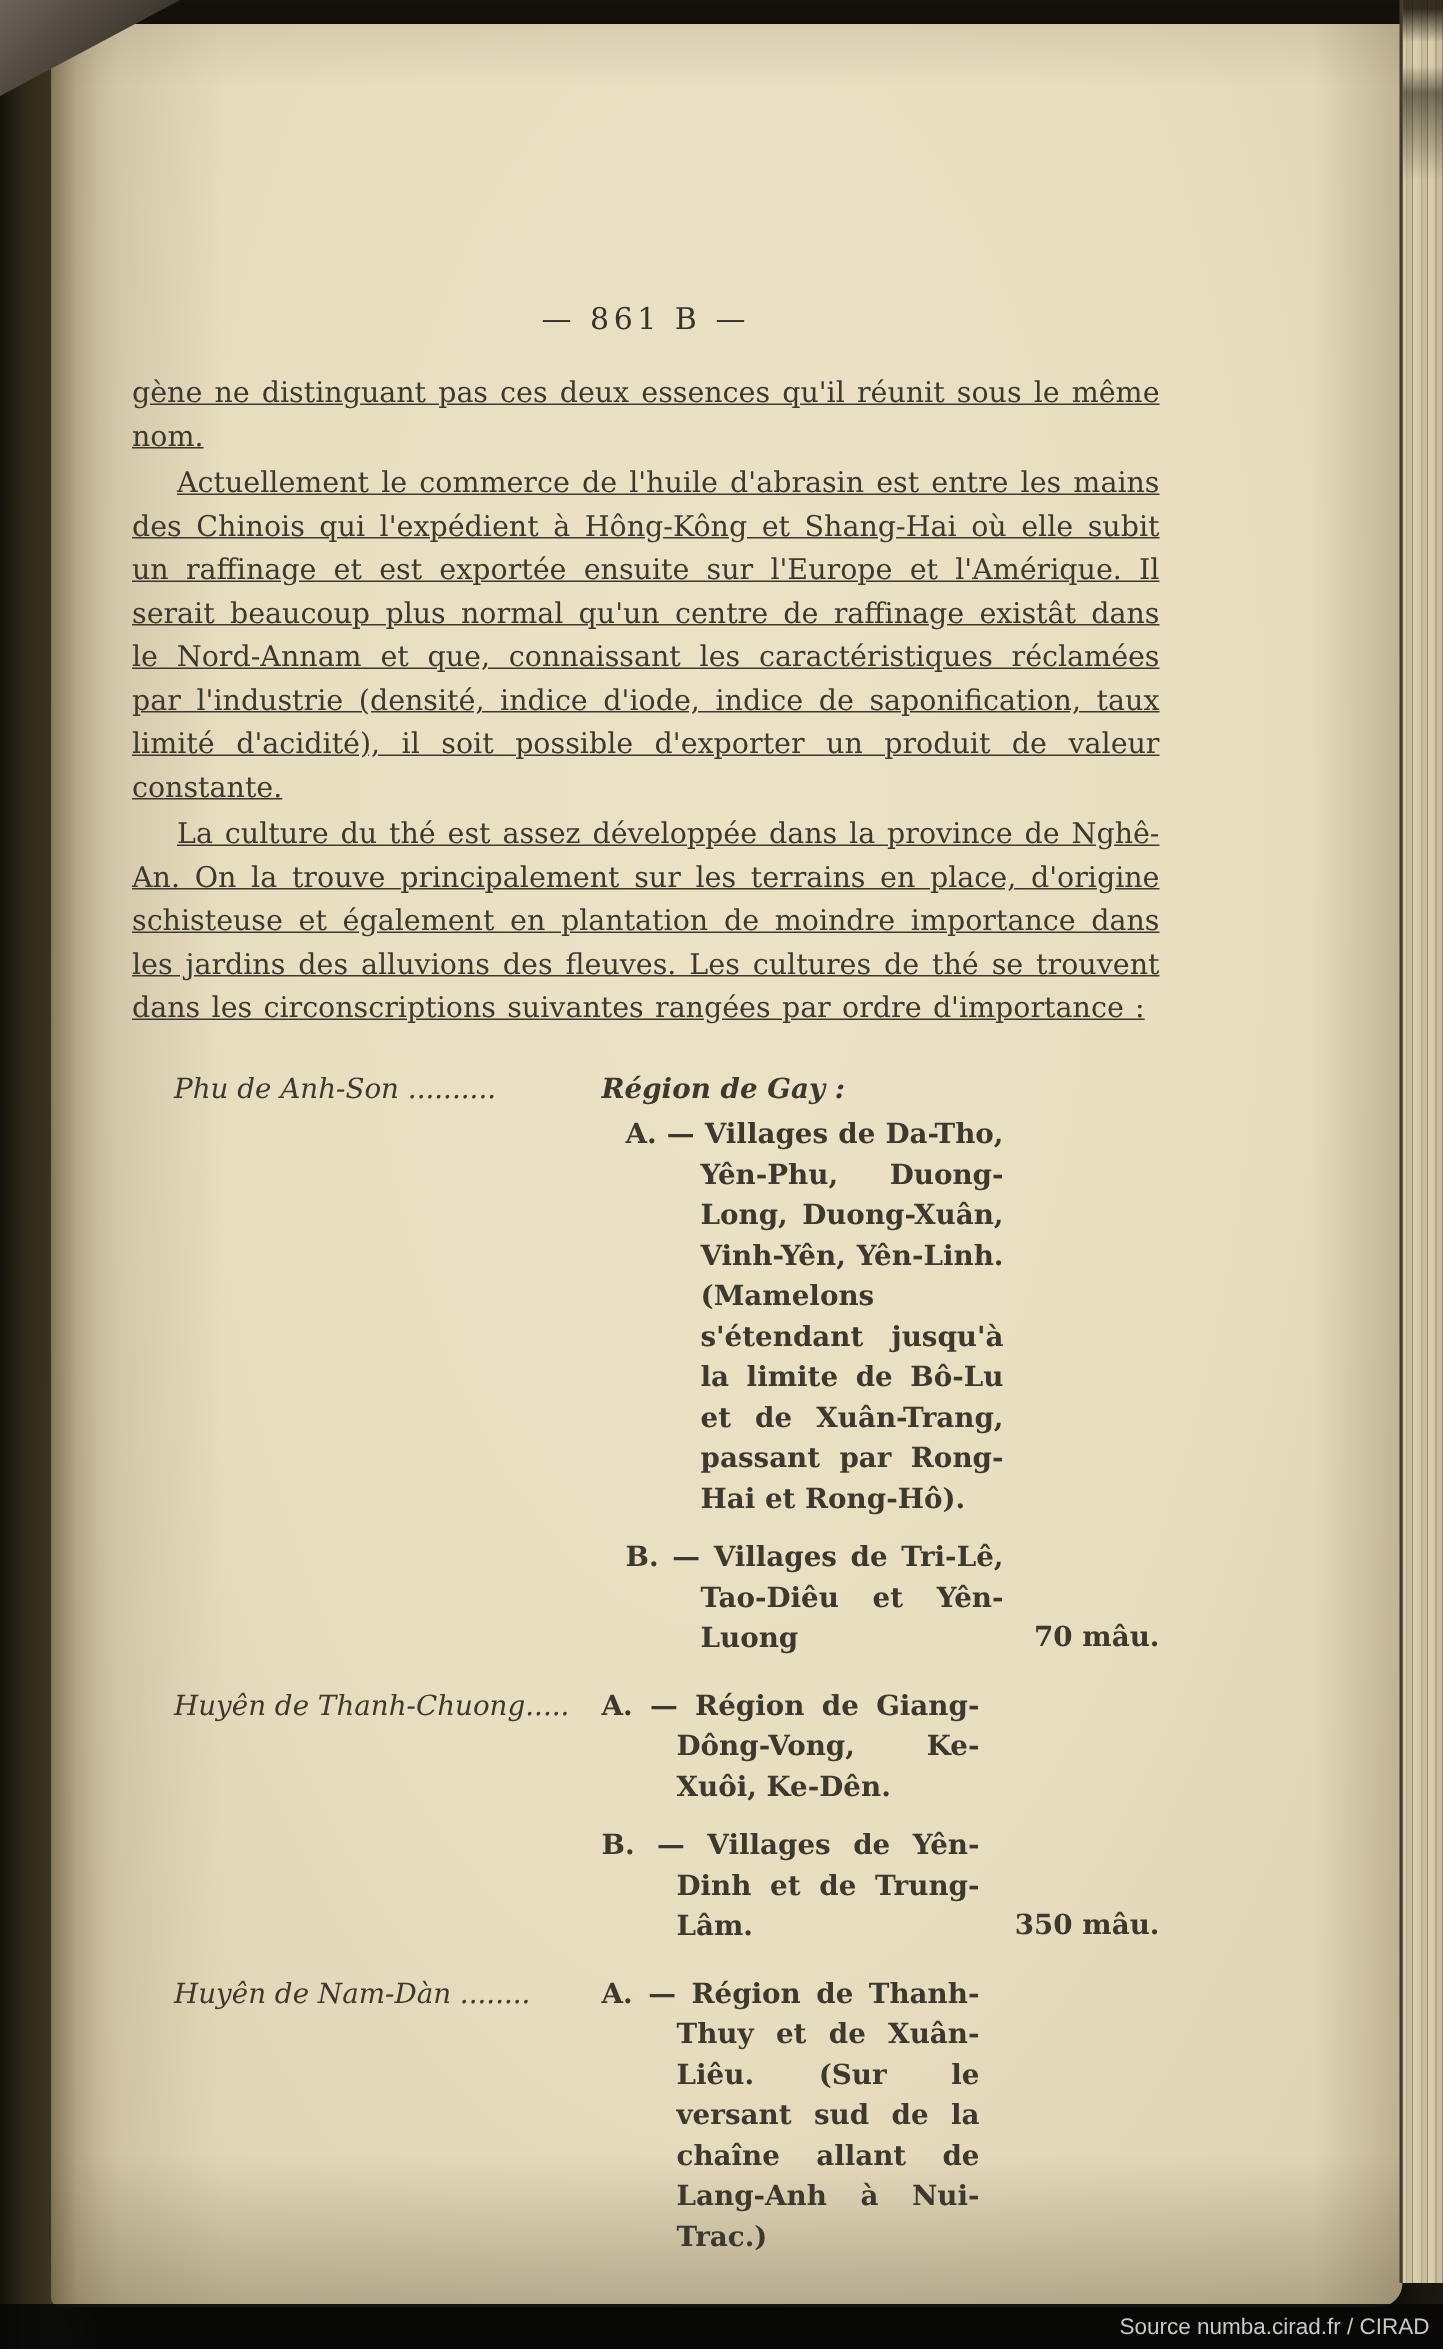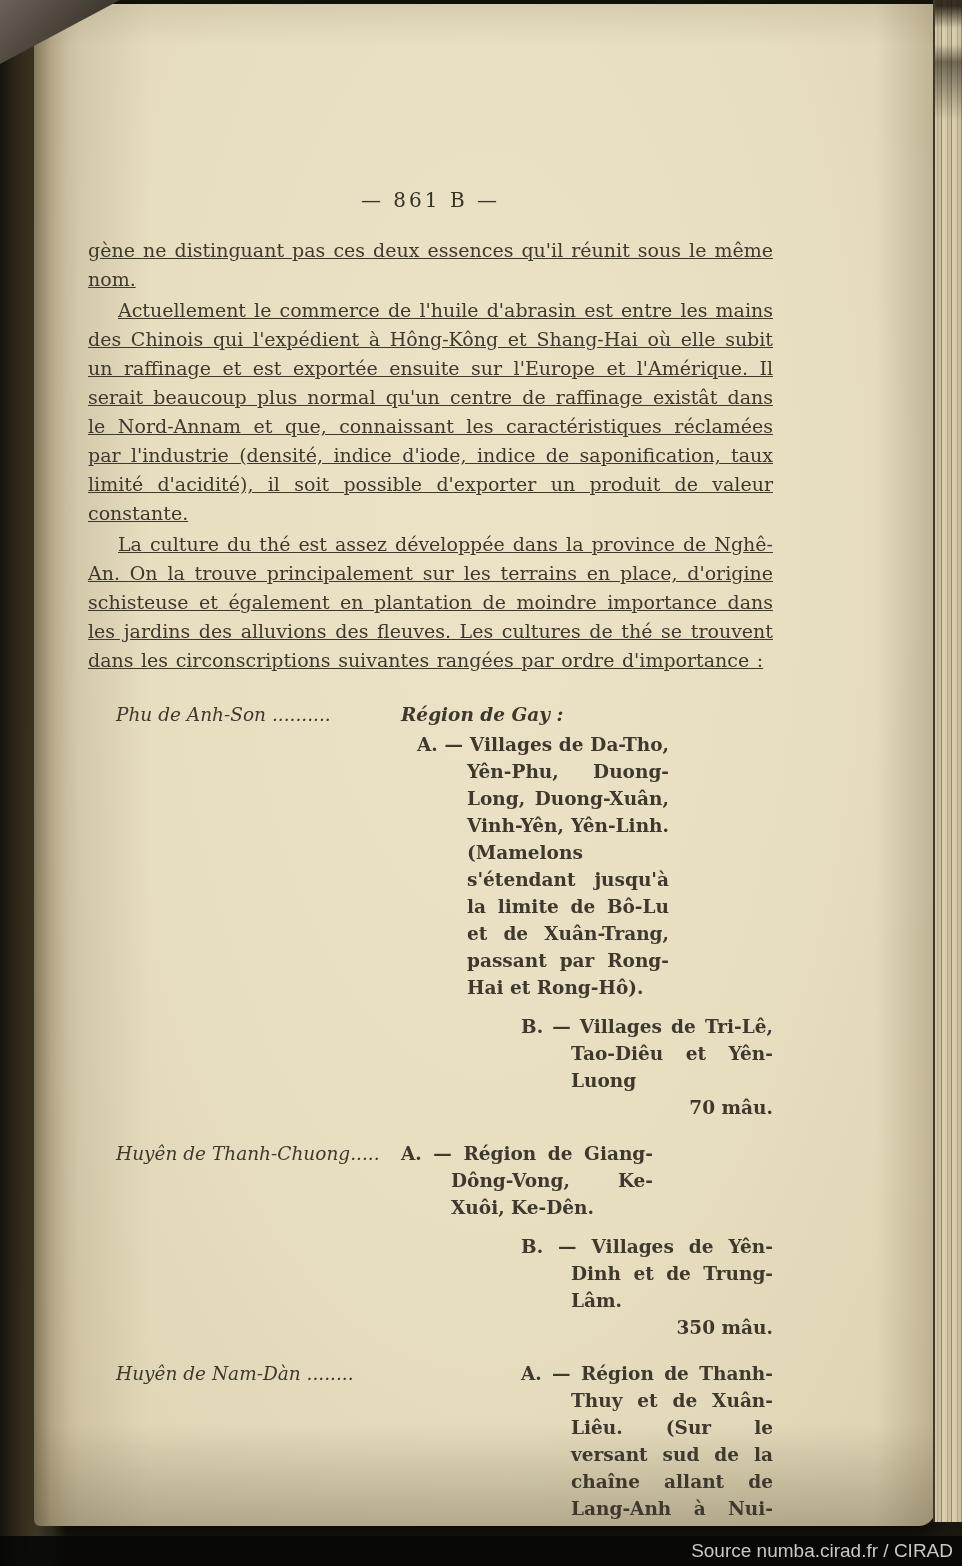--- a/index.html
+++ b/index.html
@@ -7,21 +7,21 @@
     width: 962px; height: 1566px;
     background: #0e0d0a;
     font-family: "DejaVu Serif", serif;
   }
   .scan {
     position: relative; width: 962px; height: 1566px;
     overflow: hidden;
     background: linear-gradient(180deg, #14120a 0%, #1b1811 100%);
   }
   .paper {
-    position: absolute; left: 34px; top: 4px;
+    position: absolute; left: 34px; top: 16px;
     width: 901px; height: 1522px;
     overflow: hidden;
     background:
       linear-gradient(90deg, rgba(92,76,48,0.38) 0, rgba(92,76,48,0.12) 46px, rgba(92,76,48,0) 115px),
       linear-gradient(270deg, rgba(100,85,55,0.28) 0, rgba(100,85,55,0) 60px),
       linear-gradient(180deg, rgba(90,75,50,0.12) 0, rgba(0,0,0,0) 42px, rgba(0,0,0,0) 1420px, rgba(70,58,35,0.30) 100%),
       radial-gradient(ellipse at 50% 35%, #ece3c7 0%, #e7ddbf 55%, #ddd2b1 100%);
     border-radius: 0 0 16px 6px;
     box-shadow: 0 8px 18px rgba(0,0,0,0.65);
   }
@@ -59,35 +59,35 @@
     text-align: center; font-size: 21px; font-weight: bold;
     letter-spacing: 2px; margin: 30px 0 24px 0; color: #37332a;
   }
   .entries { margin-top: 26px; }
   .entry { display: flex; margin-bottom: 18px; font-size: 18.5px; line-height: 27px; }
   .entry-left { flex: 0 0 285px; width: 285px; font-style: italic; margin-left: 28px; }
   .entry-right { flex: 1; font-weight: bold; }
   .entry-intro { font-style: italic; margin-bottom: 3px; }
   .entry-intro:empty { display: none; }
   .sub-item { display: flex; align-items: flex-end; margin-bottom: 12px; }
-  .sub-item:last-child { margin-bottom: 0; flex-direction: column; }
+  .sub-item:last-child { margin-bottom: 0; }
   .sub-text {
     width: 202px; padding-left: 50px; text-indent: -50px;
     text-align: justify;
   }
   .inset .sub-text { margin-left: 16px; }
   .sub-amount { margin-left: auto; white-space: nowrap; padding-bottom: 1px; }
   .footer-band {
     position: absolute; left: 0; bottom: 0; width: 100%; height: 30px; z-index: 9;
     background: rgba(8,8,7,0.92);
     display: flex; align-items: center; justify-content: flex-end;
     padding-right: 9px; box-sizing: border-box;
   }
   .source-text {
-    color: #c9c8c4; font-family: "Liberation Sans", sans-serif; font-size: 19px;
+    color: #c9c8c4; font-family: "Liberation Sans", sans-serif; font-size: 15px;
   }
 </style>
 </head>
 <body>
 
 <div class="scan">
 
   <div class="paper">
     <div class="content">
 

